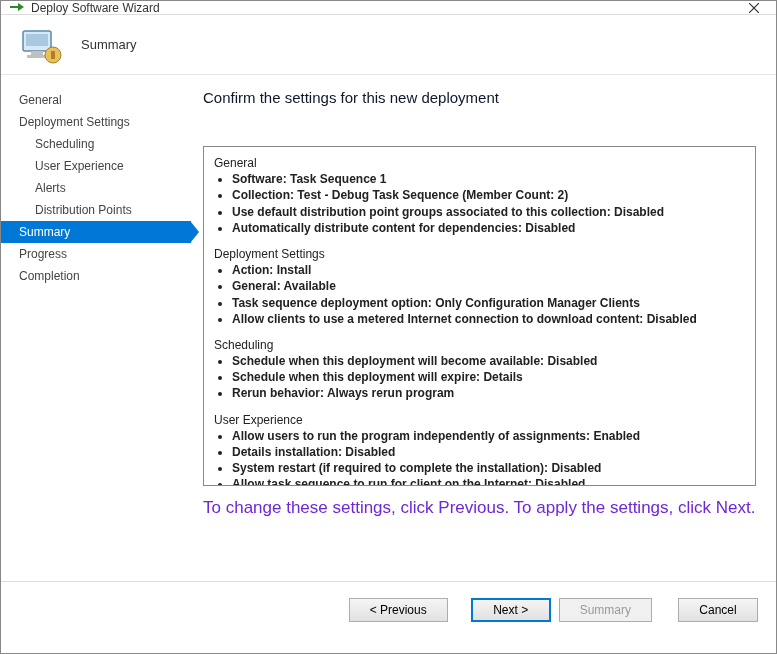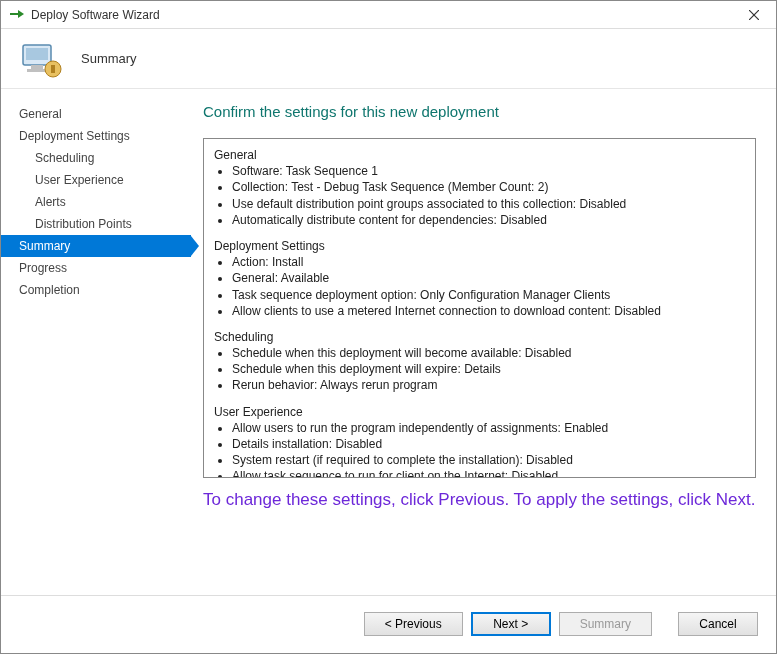--- a/index.html
+++ b/index.html
@@ -7,21 +7,21 @@
   margin: 0;
   font-family: "Segoe UI", Tahoma, sans-serif;
   font-size: 12px;
   background: #fff;
   width: 777px;
   height: 654px;
   overflow: hidden;
   border: 1px solid #888;
 }
 .titlebar {
-  height: 28px;
+  height: 14px;
   display: flex;
   align-items: center;
   padding: 0 0 0 8px;
   background: #fff;
   border-bottom: 1px solid #ddd;
 }
 .titlebar .app-icon {
   width: 16px; height: 16px;
   margin-right: 6px;
   display: flex; align-items: center; justify-content: center;
@@ -76,23 +76,23 @@
   border-left: 8px solid #0078d7;
 }
 
 .content {
   flex: 1;
   padding: 14px 20px 0 12px;
   display: flex;
   flex-direction: column;
 }
 .page-heading {
-  color: #0f766e;
+  color: #0f172a;
   font-size: 15px;
-  margin-bottom: 18px;
+  margin-bottom: 40px;
 }
 .details-row {
   display: flex;
   align-items: center;
   margin-bottom: 4px;
 }
 .details-row .lbl { flex: 1; font-size: 12px; color: #333; }
 .details-row .btn {
   background: linear-gradient(#f5f5f5,#e1e1e1);
   border: 1px solid #adadad;
@@ -104,21 +104,21 @@
   border: 1px solid #888;
   height: 340px;
   overflow-y: scroll;
   padding: 8px 10px 8px 10px;
   font-size: 12px;
   color: #222;
   line-height: 1.35;
 }
 .details-box .grp { margin-bottom: 10px; }
 .details-box .grp-title { margin-bottom: 0; }
-.details-box ul { margin: 0 0 0 18px; padding: 0; }
+.details-box ul { margin: 0 0 0 18px; padding: 0; font-weight: bold; }
 .details-box li { list-style: disc; }
 .footer-hint {
   margin-top: 12px;
   font-size: 17px;
   color: #6d28d9;
 }
 
 .button-bar {
   height: 56px;
   border-top: 1px solid #ddd;
@@ -132,20 +132,21 @@
   min-width: 80px;
   padding: 4px 20px;
   font-size: 12px;
   background: linear-gradient(#f5f5f5,#e1e1e1);
   border: 1px solid #adadad;
   cursor: default;
 }
 .button-bar button.primary {
   border: 2px solid #0078d7;
   padding: 3px 11px;
+  margin-left: 15px;
 }
 .button-bar button:disabled {
   color: #9a9a9a;
   background: #f0f0f0;
 }
 .button-bar .spacer { width: 10px; }
 </style>
 </head>
 <body>
 

